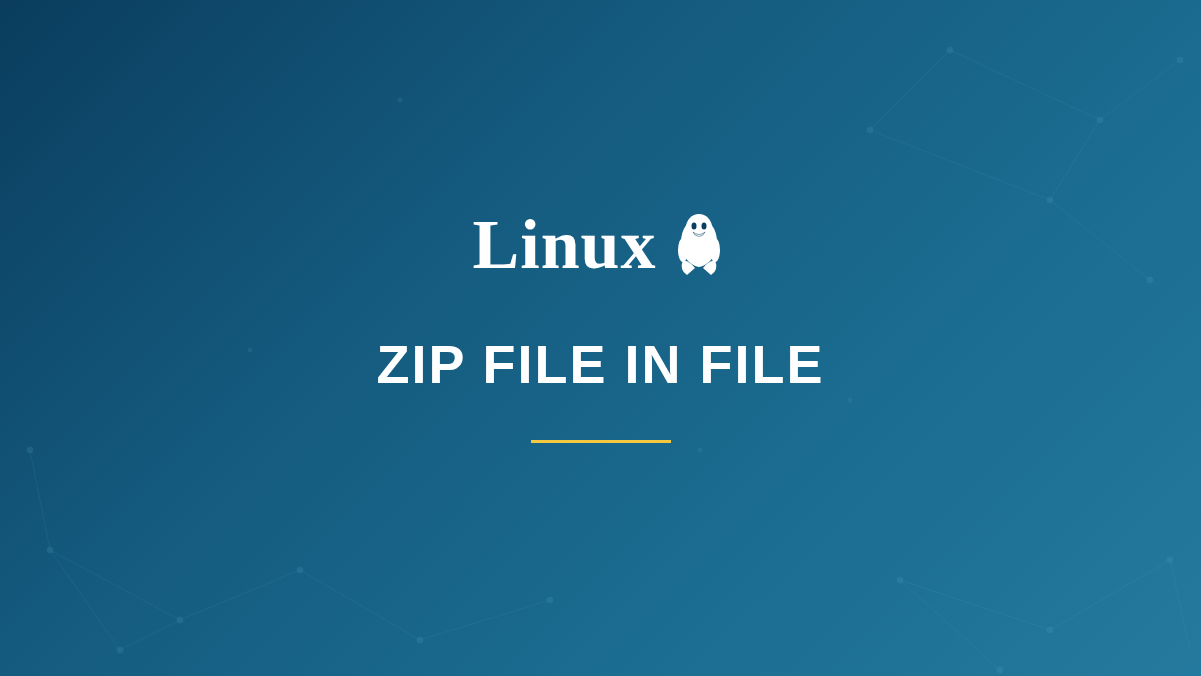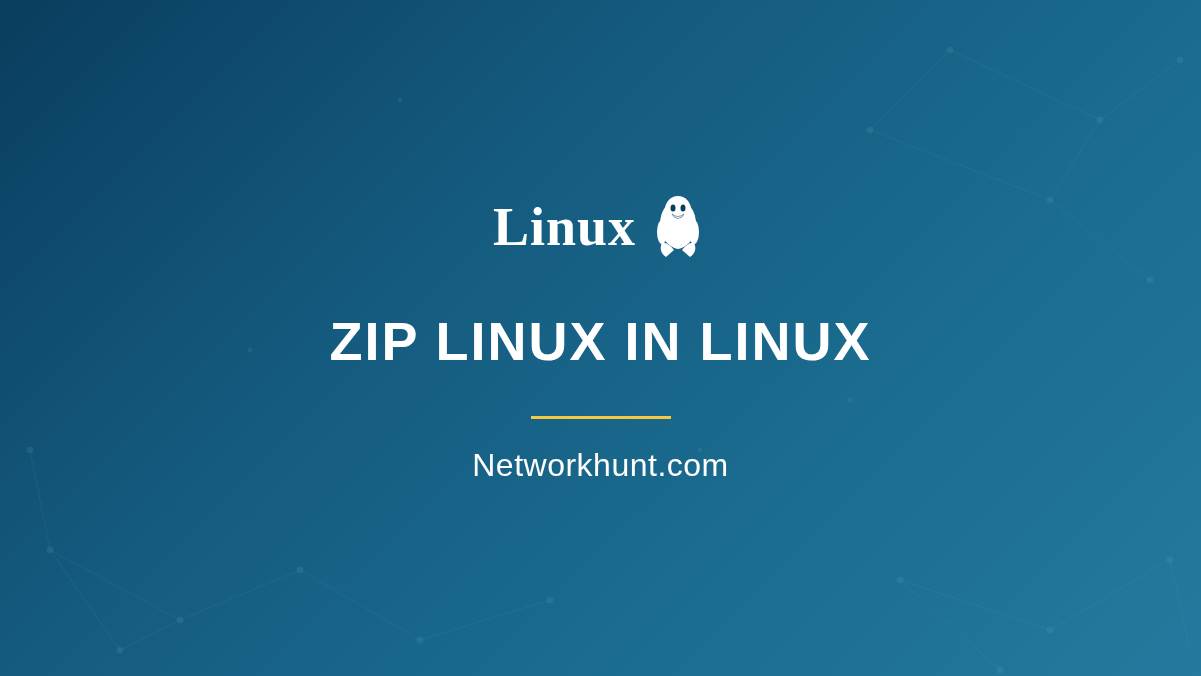--- a/index.html
+++ b/index.html
@@ -39,21 +39,21 @@
     
     .logo-section {
       display: flex;
       align-items: center;
       gap: 12px;
       margin-bottom: 40px;
     }
     
     .linux-text {
       font-family: Georgia, 'Times New Roman', serif;
-      font-size: 54px;
+      font-size: 70px;
       font-weight: bold;
       color: #ffffff;
       letter-spacing: 1px;
     }
     
     .tux-icon {
       width: 60px;
       height: 70px;
     }
     
@@ -160,19 +160,18 @@
       <ellipse cx="35" cy="16" rx="2.5" ry="3.5" fill="#0a3d5e"></ellipse>
       <path d="M 24 22 Q 30 27 36 22 L 34 25 Q 30 28 26 25 Z" fill="#ffffff" stroke="#0a3d5e" stroke-width="0.5"></path>
       <ellipse cx="30" cy="42" rx="11" ry="15" fill="#ffffff"></ellipse>
       <path d="M 14 50 Q 10 60 18 65 L 26 58 Q 22 52 14 50 Z" fill="#ffffff"></path>
       <path d="M 46 50 Q 50 60 42 65 L 34 58 Q 38 52 46 50 Z" fill="#ffffff"></path>
       <ellipse cx="14" cy="40" rx="5" ry="12" fill="#ffffff"></ellipse>
       <ellipse cx="46" cy="40" rx="5" ry="12" fill="#ffffff"></ellipse>
     </svg>
   </div>
 
-  <div class="title-line-3">ZIP LINUX IN LINUX</div>
+  <div class="title-line-3">ZIP FILE IN FILE</div>
 
   <div class="divider"></div>
 
-  <div class="website-text">Networkhunt.com</div>
 
 </div>
 
 </body></html>

